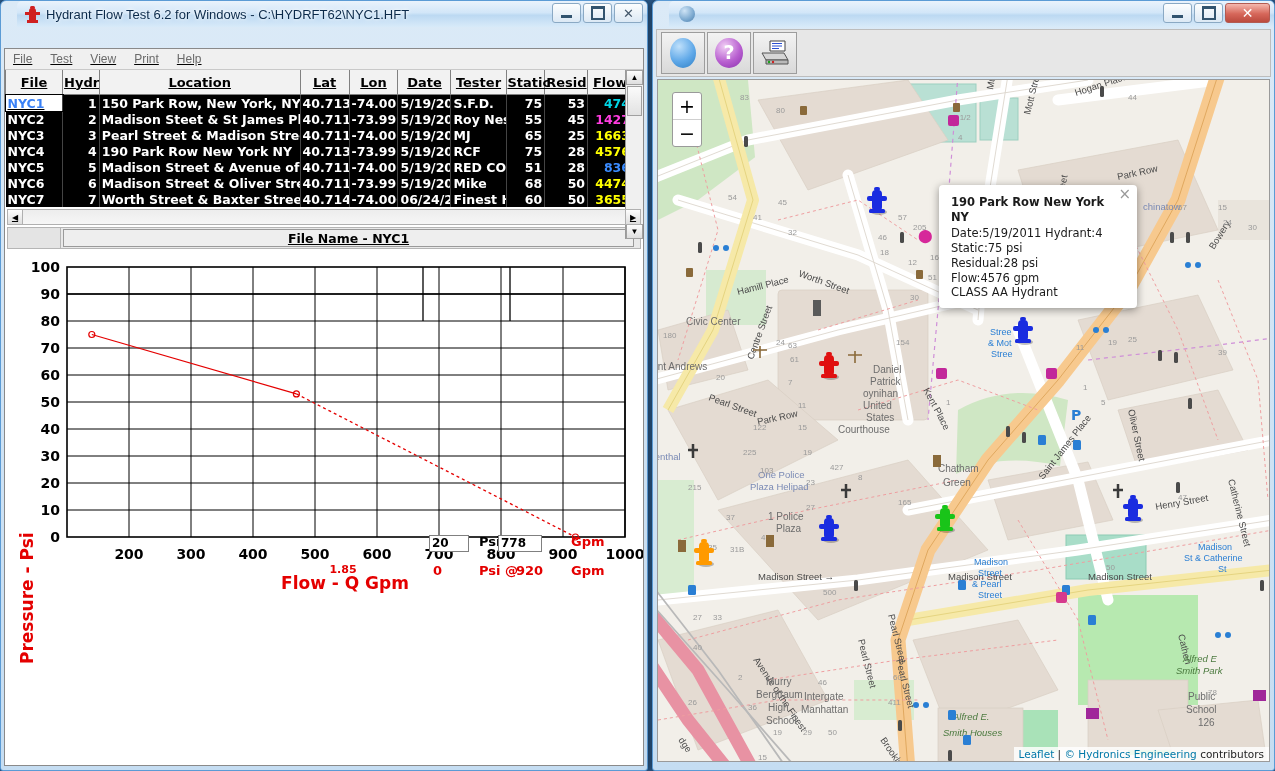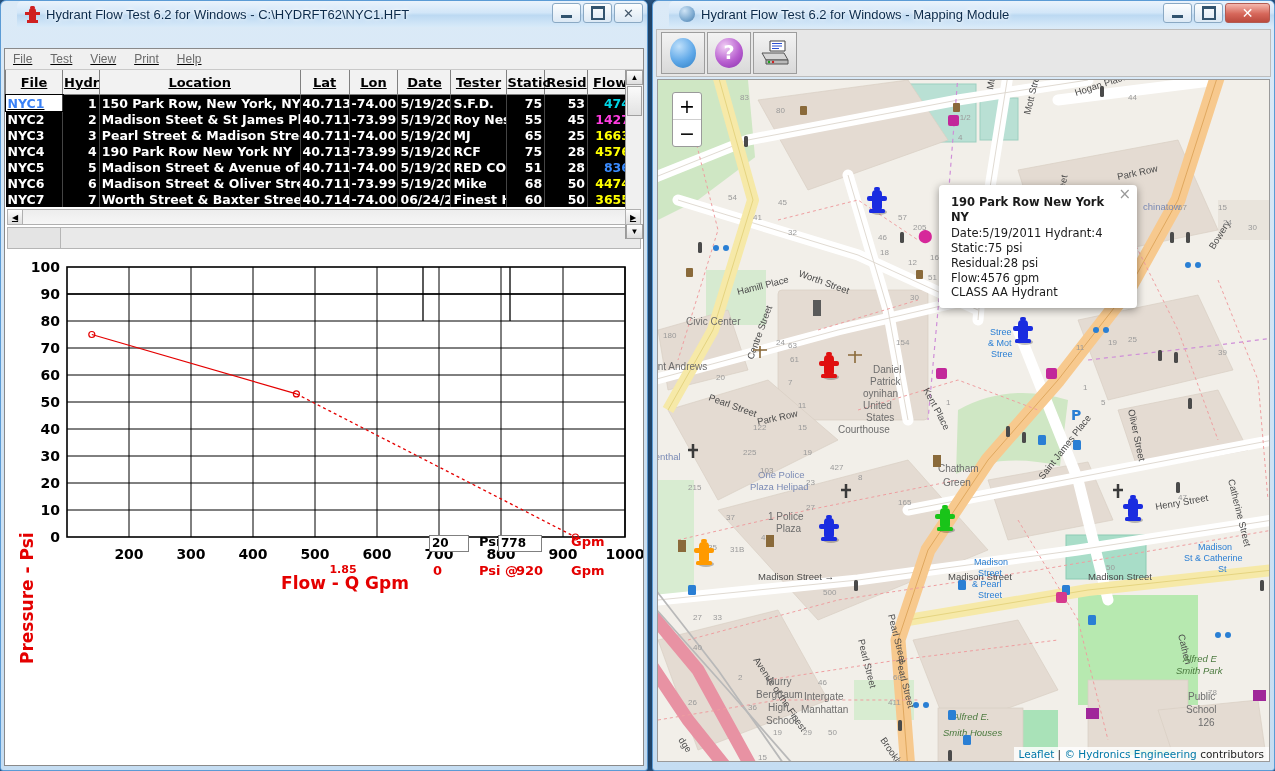--- a/index.html
+++ b/index.html
@@ -264,20 +264,21 @@
       </div>
 
       <div class="hscrollbar">
         <div class="hsbtn">◀</div>
         <div class="hstrack"></div>
         <div class="hsbtn right">▶</div>
       </div>
 
       <div class="filenamebar">
         <div class="fn-left"></div>
+        <div class="fn-field">File Name - NYC1</div>
       </div>
 
       <div class="chartarea">
         <svg width="640" height="505" viewBox="0 0 640 505">
 
           <text class="axlabel" x="-415" y="28" transform="rotate(-90)" font-size="17">Pressure - Psi</text>
 
           <g>
             <rect x="62" y="18" width="558" height="270" fill="#fff" stroke="#000" stroke-width="1.6"></rect>
             <g id="gridlines" stroke="#000" stroke-width="1">
@@ -363,21 +364,20 @@
         <div style="position:absolute;left:566px;top:314px;font-family:'DejaVu Sans',sans-serif;font-size:13px;font-weight:bold;color:#e40000;">Gpm</div>
       </div>
 
     </div>
   </div>
 
   <div class="win" id="rightwin">
     <div class="titlebar">
       <span style="width:16px;height:16px;border-radius:50%;margin-left:6px;
                    background:radial-gradient(circle at 35% 30%,#cfe4f6,#7aa8cf 60%,#4a7aa6);display:inline-block;"></span>
-      <span class="titletext">Hydrant Flow Test 6.2 for Windows - Mapping Module</span>
       <span class="wbtns">
         <span class="wbtn">
             <span class="mini"></span>
           </span>
         <span class="wbtn">
             <span class="maxi"></span>
           </span>
         <span class="wbtn close">
             <span class="glyph" style="font-size:14px;">✕</span>
           </span>

